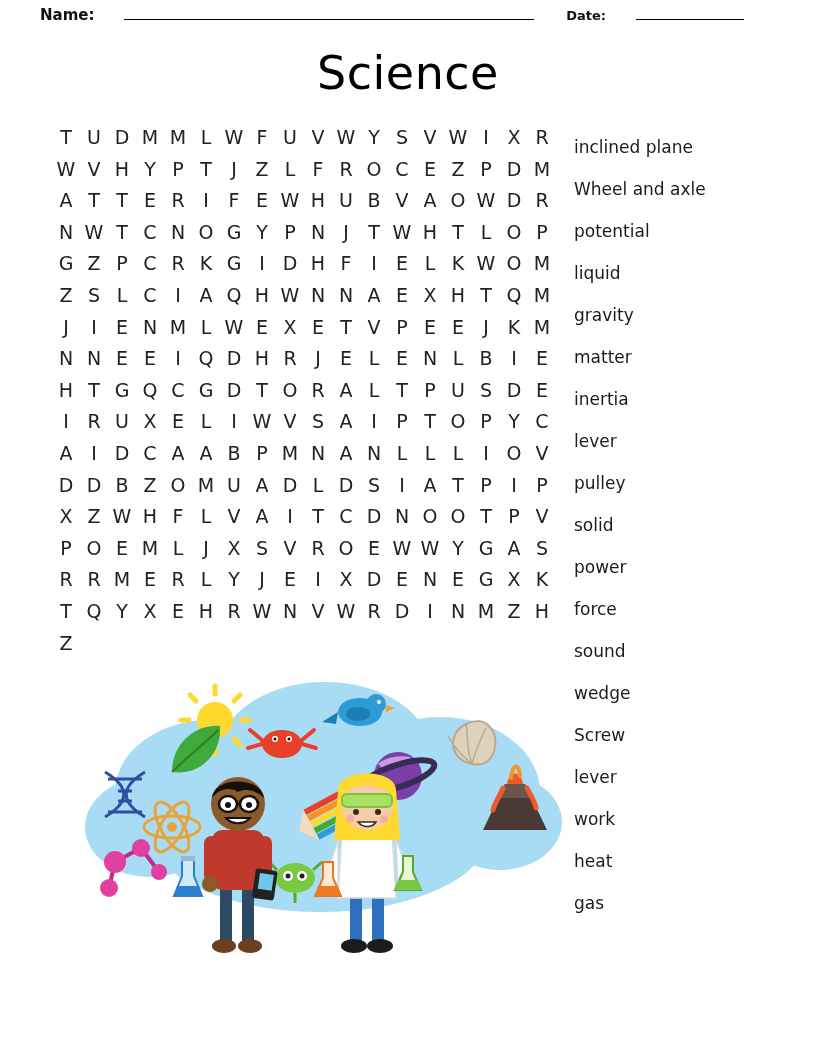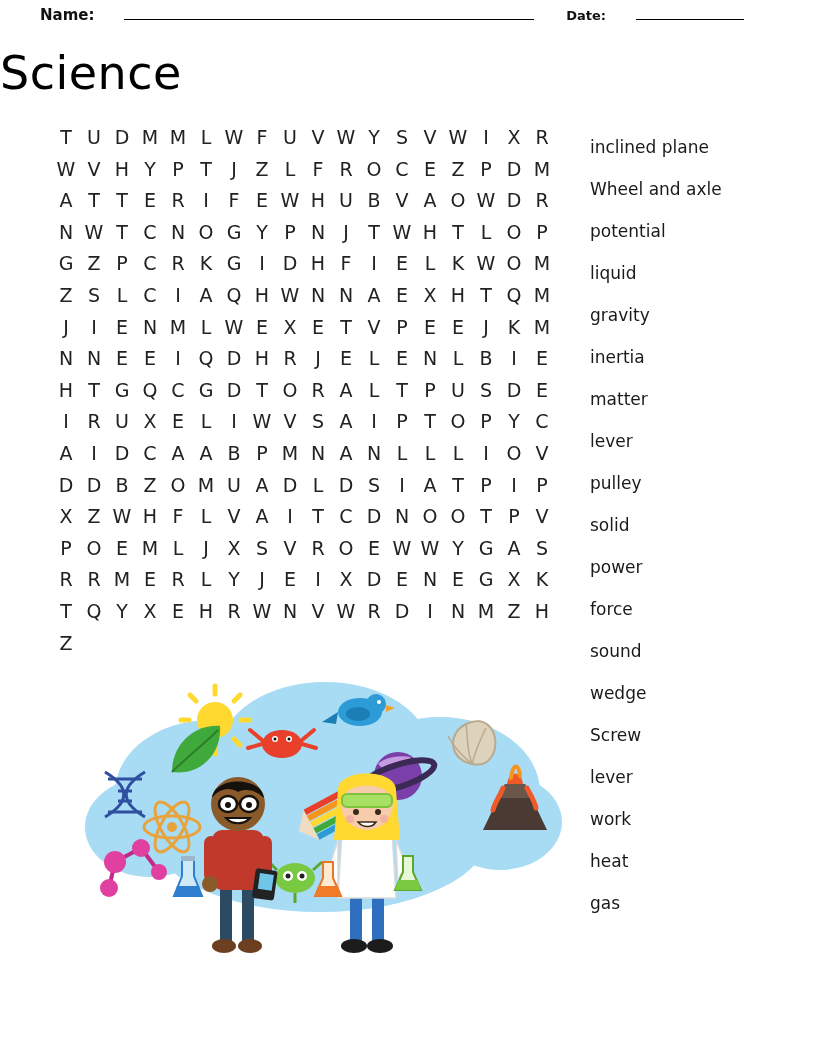--- a/index.html
+++ b/index.html
@@ -48,21 +48,21 @@
   }
   .date-rule {
     width: 108px;
     border-bottom: 1px solid #000;
     margin: 0 0 3px 6px;
     height: 12px;
     display: inline-block;
   }
   
   .title {
-    text-align: left;
+    text-align: center;
     font-size: 46px;
     font-weight: normal;
     letter-spacing: 0.5px;
     margin: 22px 0 22px 0;
     color: #000;
   }
   
   .body {
     display: flex;
     align-items: flex-start;
@@ -74,21 +74,21 @@
     grid-auto-rows: 31.6px;
     font-size: 19px;
     color: #222;
   }
   .cell {
     text-align: center;
     line-height: 31.6px;
     font-family: "DejaVu Sans", sans-serif;
   }
   .wordlist {
-    margin-left: 34px;
+    margin-left: 18px;
     margin-top: 4px;
     display: flex;
     flex-direction: column;
   }
   .word {
     font-size: 17px;
     line-height: 42px;
     color: #1a1a1a;
     white-space: nowrap;
   }
@@ -406,22 +406,22 @@
         <div class="cell">Z</div>
         <div class="cell">H</div>
         <div class="cell">Z</div>
       </div>
     <div class="wordlist" id="wordlist">
         <div class="word">inclined plane</div>
         <div class="word">Wheel and axle</div>
         <div class="word">potential</div>
         <div class="word">liquid</div>
         <div class="word">gravity</div>
+        <div class="word">matter</div>
         <div class="word">inertia</div>
-        <div class="word">matter</div>
         <div class="word">lever</div>
         <div class="word">pulley</div>
         <div class="word">solid</div>
         <div class="word">power</div>
         <div class="word">force</div>
         <div class="word">sound</div>
         <div class="word">wedge</div>
         <div class="word">Screw</div>
         <div class="word">lever</div>
         <div class="word">work</div>

